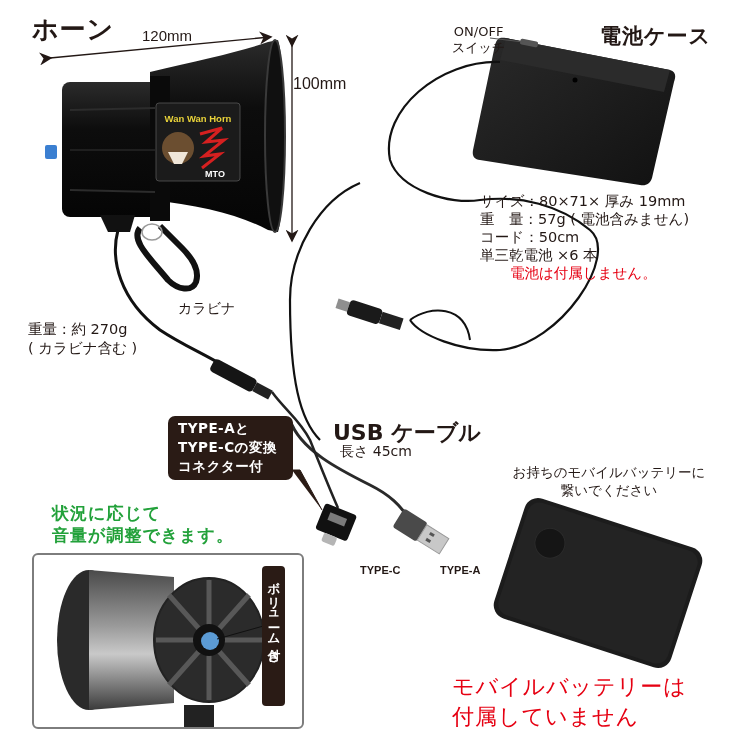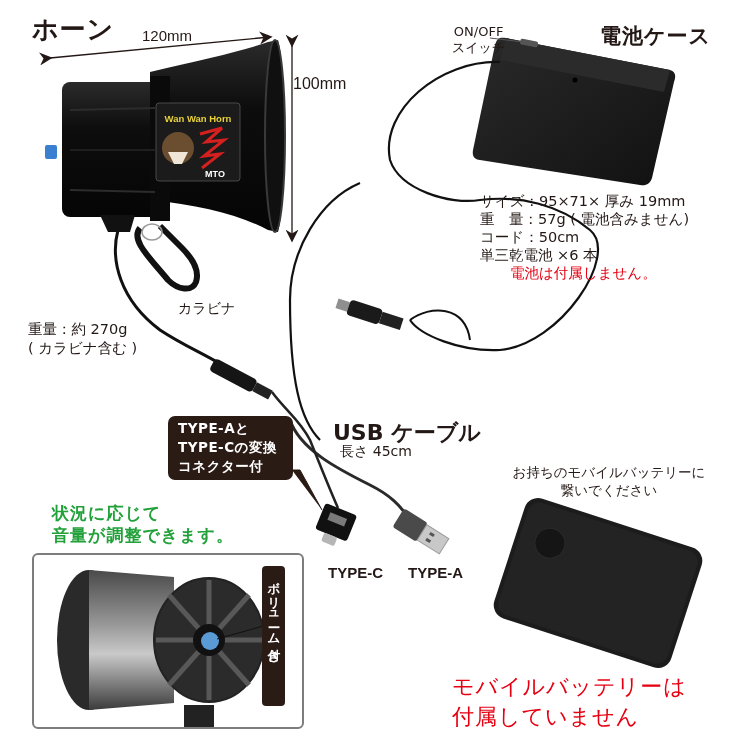--- a/index.html
+++ b/index.html
@@ -8,21 +8,21 @@
     .abs { position:absolute; }
     svg.layer { position:absolute; left:0; top:0; }
     .title-lg { font-weight:bold; font-size:26px; letter-spacing:1px; }
     .dim { font-size:15px; font-family:"Liberation Sans", sans-serif; }
     .label { font-size:14px; line-height:17px; }
     .specs { font-size:14.5px; line-height:18px; white-space:nowrap; }
     .red { color:#e60012; }
     .green { color:#22a13a; font-weight:bold; font-size:17px; line-height:22px; letter-spacing:1px; }
     .bubble { background:#2a1b15; color:#fff; border-radius:7px; font-weight:bold;
               font-size:13.5px; line-height:19px; padding:3px 16px 4px 10px; letter-spacing:0.5px;}
-    .typelbl { font-weight:bold; font-size:15px; font-family:"Liberation Sans", sans-serif; }
+    .typelbl { font-weight:bold; font-size:11px; font-family:"Liberation Sans", sans-serif;margin-left:32px; }
     .usb-title { font-weight:bold; font-size:22px;text-align:center; }
     .vlabel { background:#2a1b15; color:#fff; border-radius:4px; writing-mode:vertical-rl;
               font-weight:bold; font-size:12.5px; letter-spacing:2px; padding:6px 3px; }
     .mobile-red { color:#e60012; font-size:22px; line-height:30px; letter-spacing:1px; }
     .inset { border:2px solid #7d7d7d; border-radius:6px; background:#fff; }
   </style>
 </head>
 <body>
 
 <svg class="layer" width="740" height="740" viewBox="0 0 740 740">
@@ -154,21 +154,21 @@
 <div class="abs dim" style="left:142px; top:27px;">120mm</div>
 <div class="abs dim" style="left:293px; top:75px; font-size:16px;">100mm</div>
 
 <div class="abs label" style="left:420px; top:24px; text-align:center; font-size:13px; line-height:16px;margin-left:32px;">
   <div>ON/OFF</div>
   <div>スイッチ</div>
 </div>
 <div class="abs title-lg" style="left:600px; top:22px; font-size:21px;">電池ケース</div>
 
 <div class="abs specs" style="left:480px; top:192px;">
-  <div>サイズ：95×71× 厚み 19mm</div>
+  <div>サイズ：80×71× 厚み 19mm</div>
   <div>重　量：57g ( 電池含みません)</div>
   <div>コード：50cm</div>
   <div>単三乾電池 ×6 本</div>
   <div class="red" style="padding-left:30px;">電池は付属しません。</div>
 </div>
 
 <div class="abs label" style="left:178px; top:300px; font-size:14px;">カラビナ</div>
 
 <div class="abs label" style="left:28px; top:320px; font-size:14.5px; line-height:19px;">
   <div>重量：約 270g</div>

